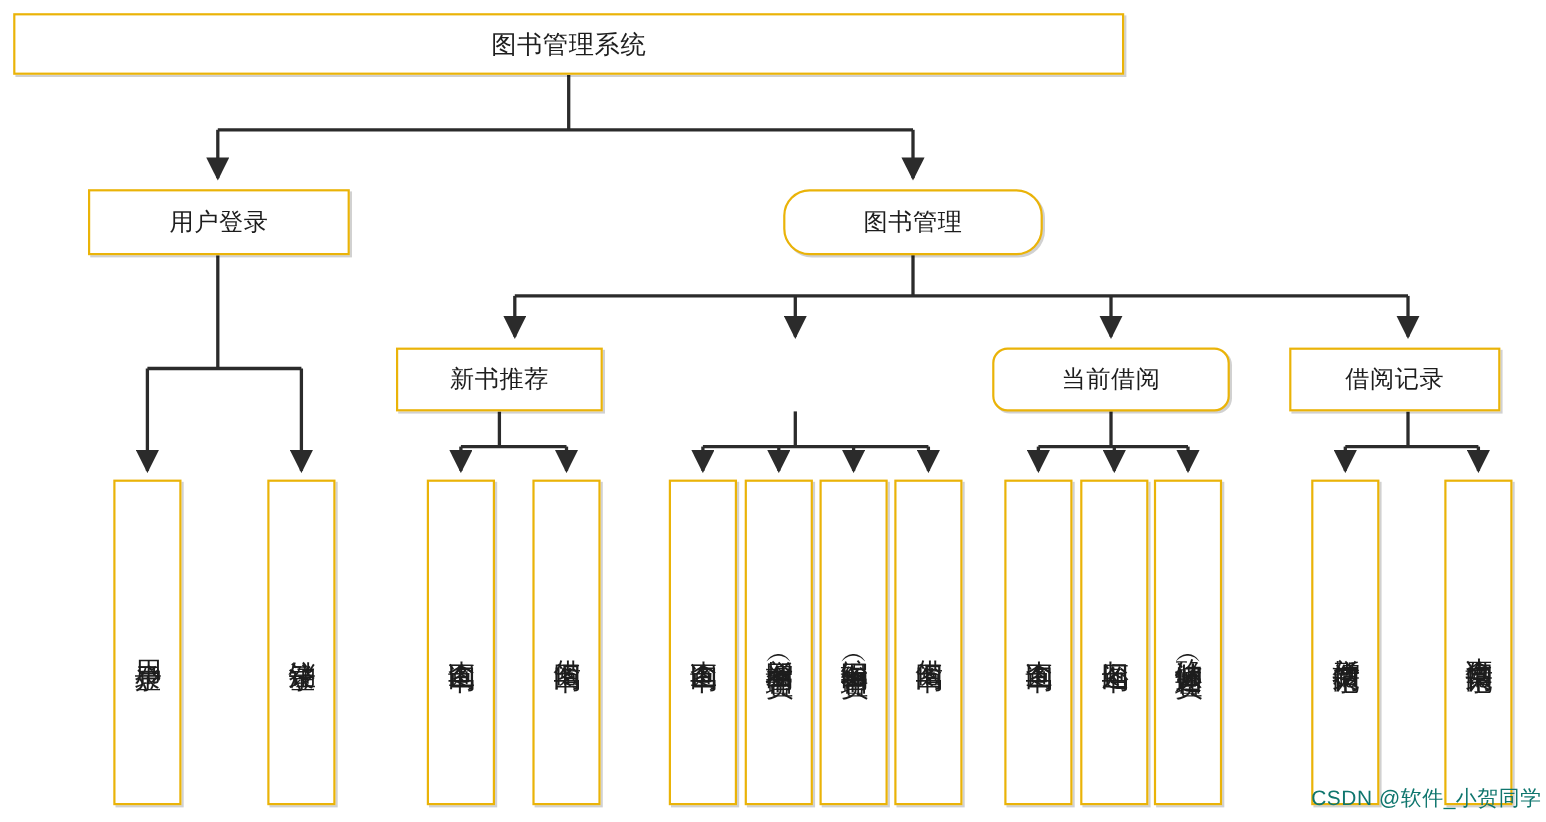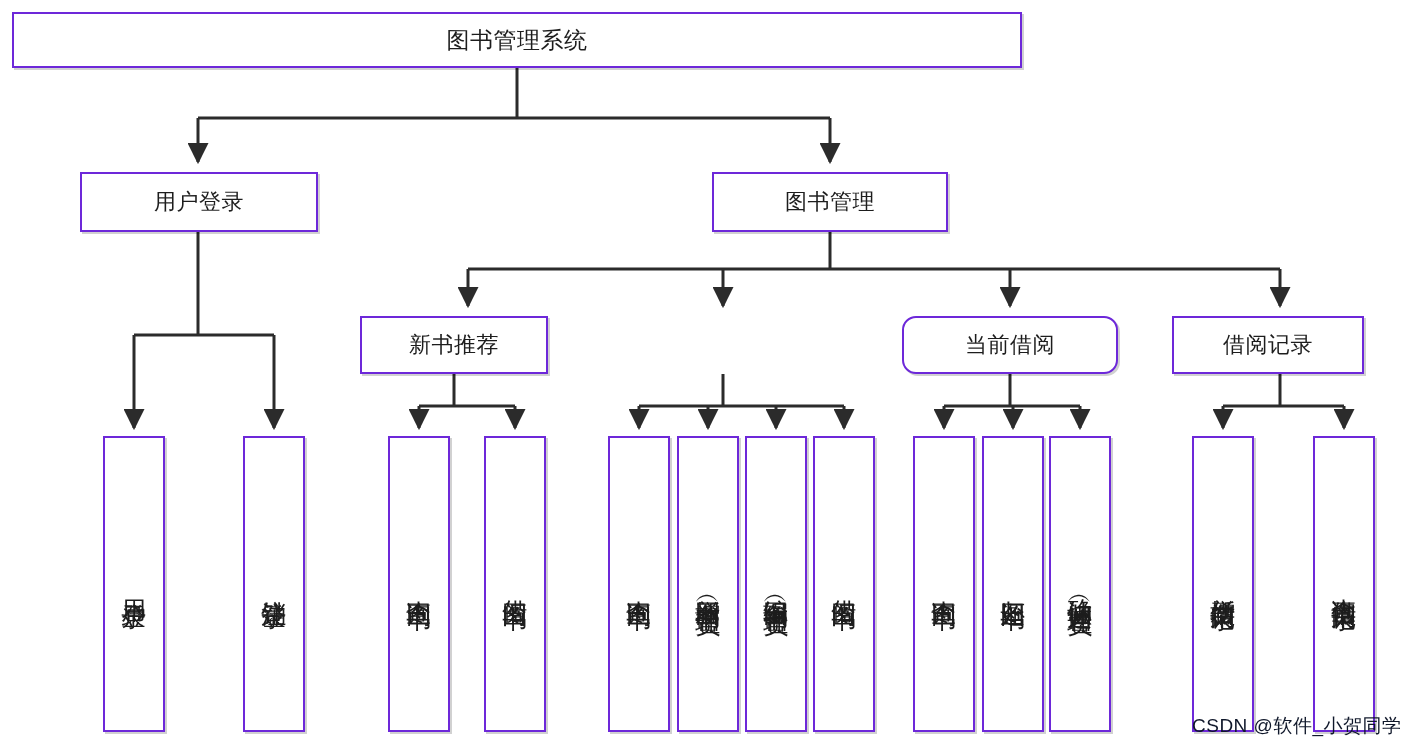--- a/index.html
+++ b/index.html
@@ -17,21 +17,21 @@
   svg.wires{
     position:absolute;
     left:0; top:0;
     width:1405px; height:747px;
     pointer-events:none;
   }
   .node{
     position:absolute;
     box-sizing:border-box;
     background:#ffffff;
-    border:2px solid #6d28d9;
+    border:2px solid #eab308;
     display:flex;
     align-items:center;
     justify-content:center;
     box-shadow:2px 2px 0 rgba(0,0,0,0.18);
   }
   .node .label{
     color:#1d1d1d;
     letter-spacing:0.5px;
     white-space:nowrap;
   }
@@ -55,21 +55,21 @@
     letter-spacing:2px;
     height:100%;
     display:flex;
     align-items:center;
     justify-content:center;
   }
   .node.vert.tall .label{ align-items:flex-start; padding-top:4px; }
   .watermark{
     position:absolute;
     font-size:19px;
-    color:#0f172a;
+    color:#0f766e;
     white-space:nowrap;
     letter-spacing:0.5px;
     text-align:right;
   }
 </style>
 </head>
 <body>
 
 <div id="canvas">
 
@@ -123,21 +123,21 @@
     </g>
   </svg>
 
   <div class="node horiz root" style="left:12px;top:12px;width:1010px;height:56px;">
     <span class="label">图书管理系统</span>
   </div>
 
   <div class="node horiz" style="left:80px;top:172px;width:238px;height:60px;">
     <span class="label">用户登录</span>
   </div>
-  <div class="node horiz" style="left:712px;top:172px;width:236px;height:60px;">
+  <div class="node horiz" style="left:712px;top:172px;width:236px;height:60px;border-radius:24px;">
     <span class="label">图书管理</span>
   </div>
 
   <div class="node horiz" style="left:360px;top:316px;width:188px;height:58px;">
     <span class="label">新书推荐</span>
   </div>
   <div class="node horiz" style="left:902px;top:316px;width:216px;height:58px;border-radius:14px;">
     <span class="label">当前借阅</span>
   </div>
   <div class="node horiz" style="left:1172px;top:316px;width:192px;height:58px;">

